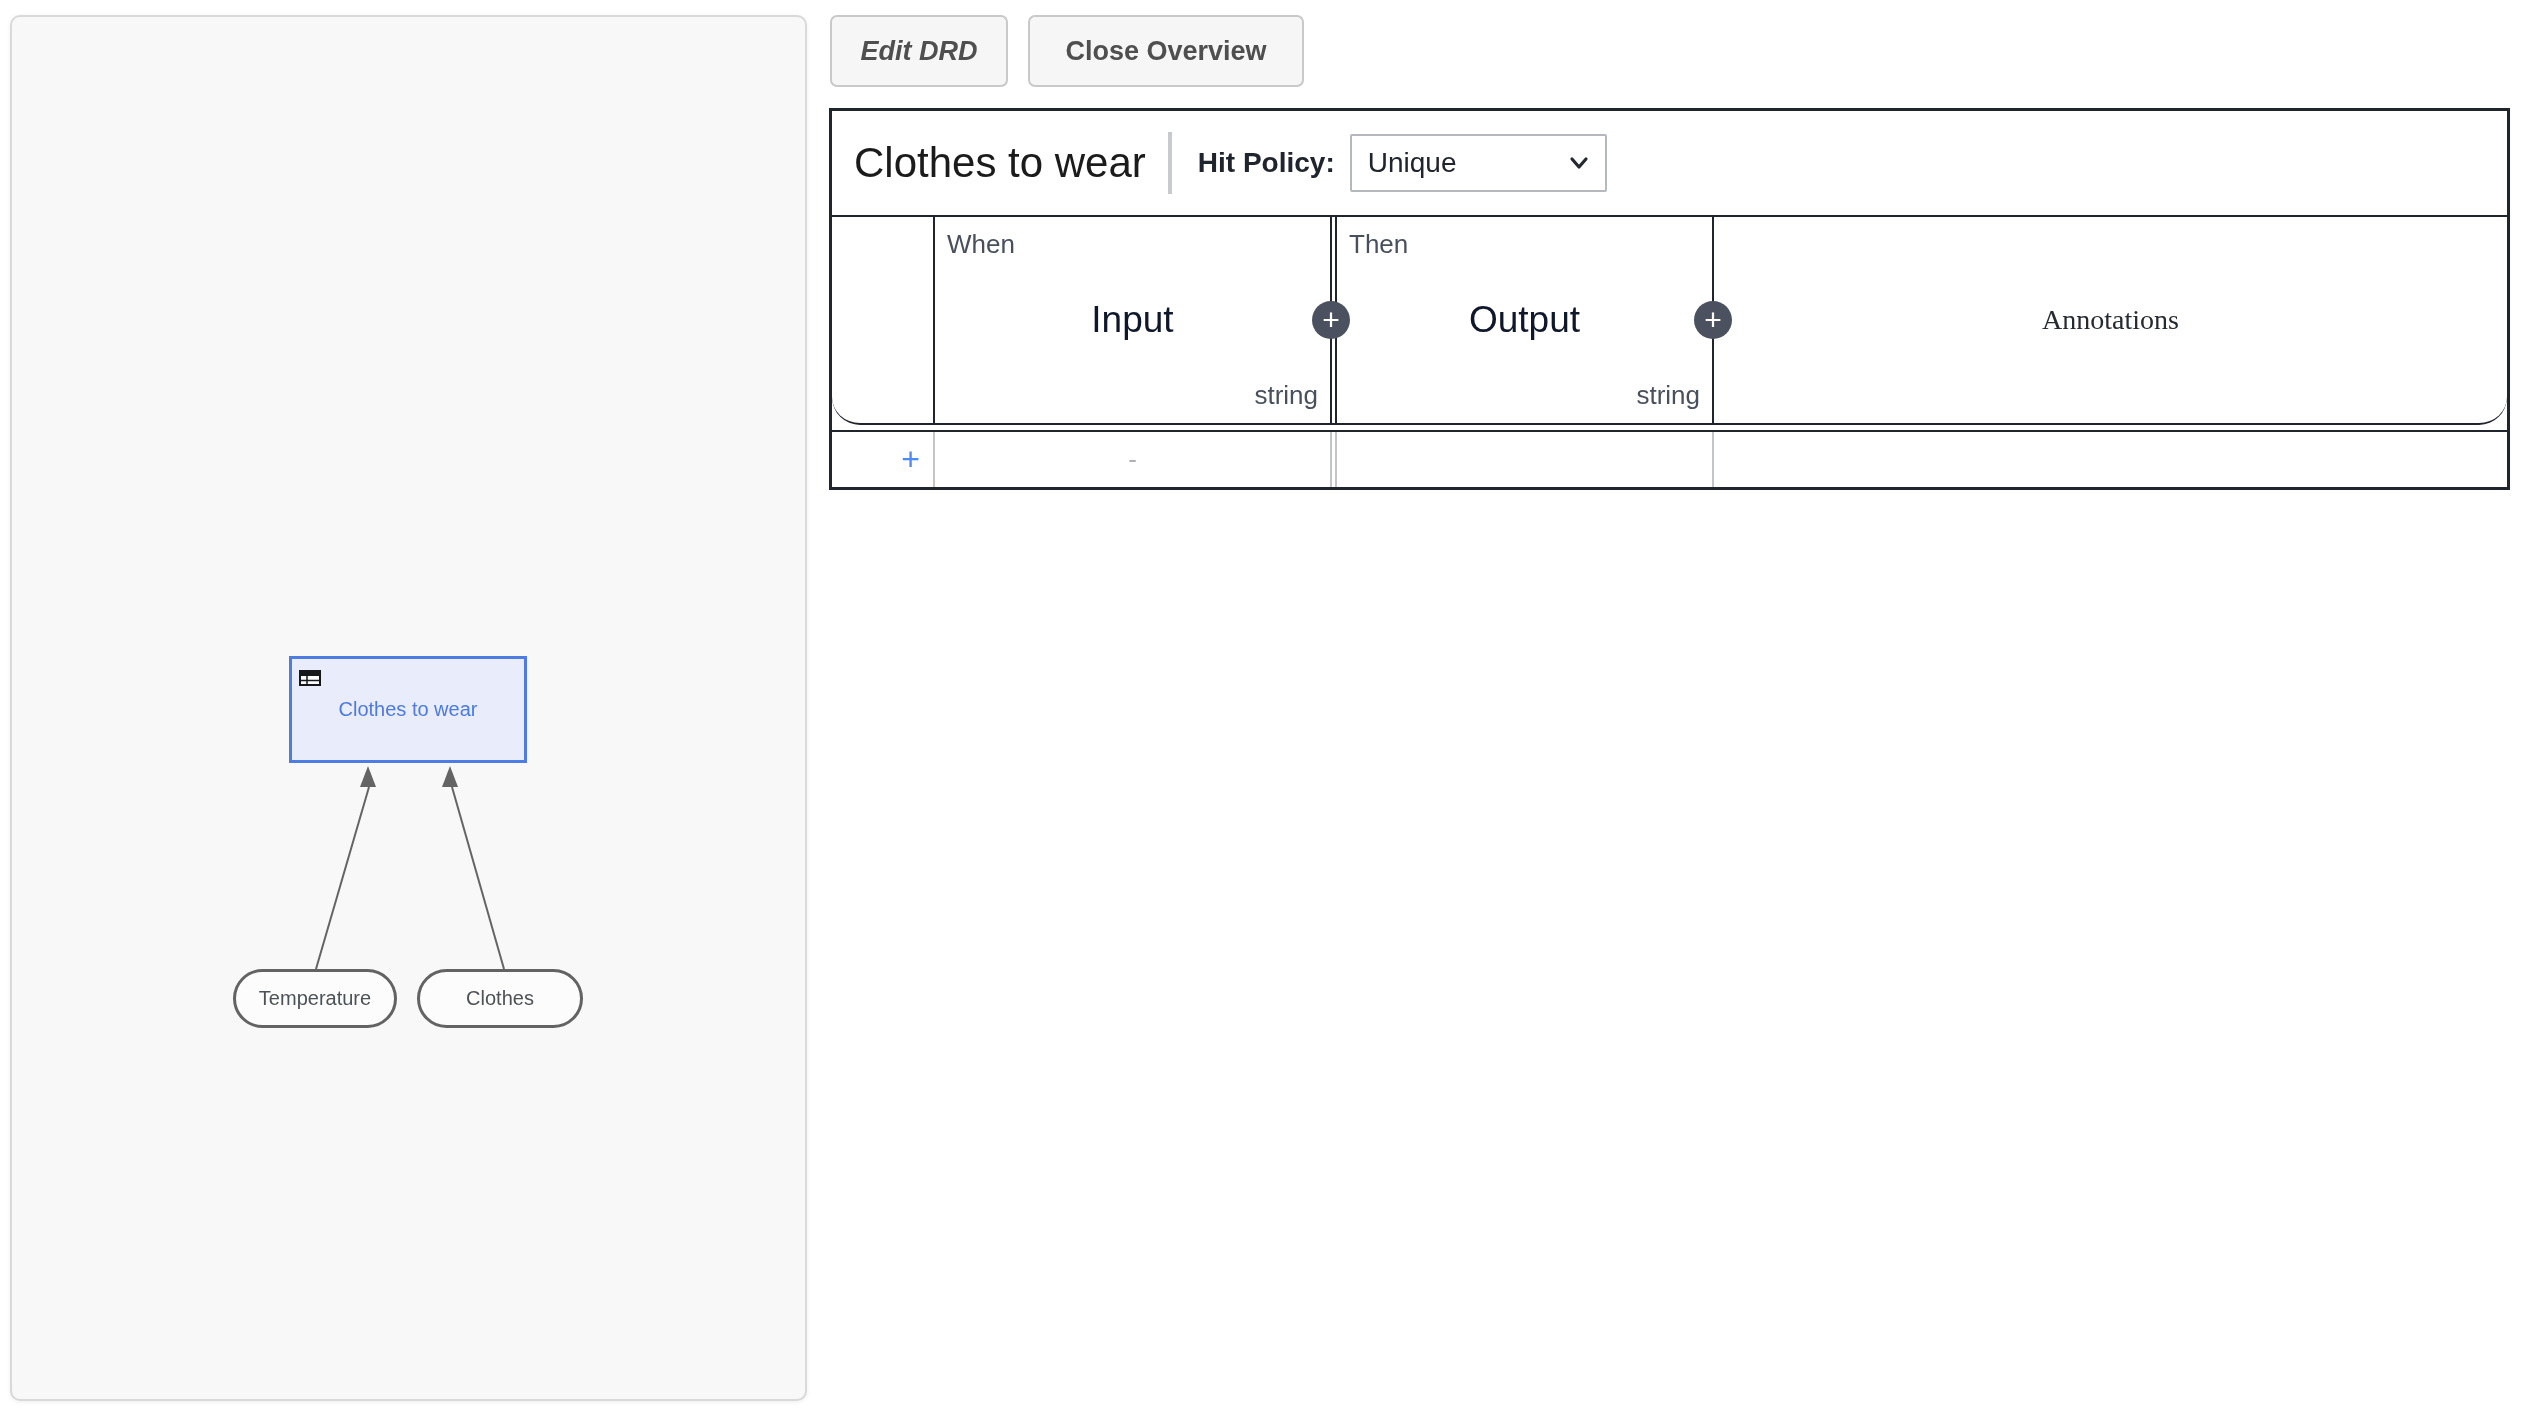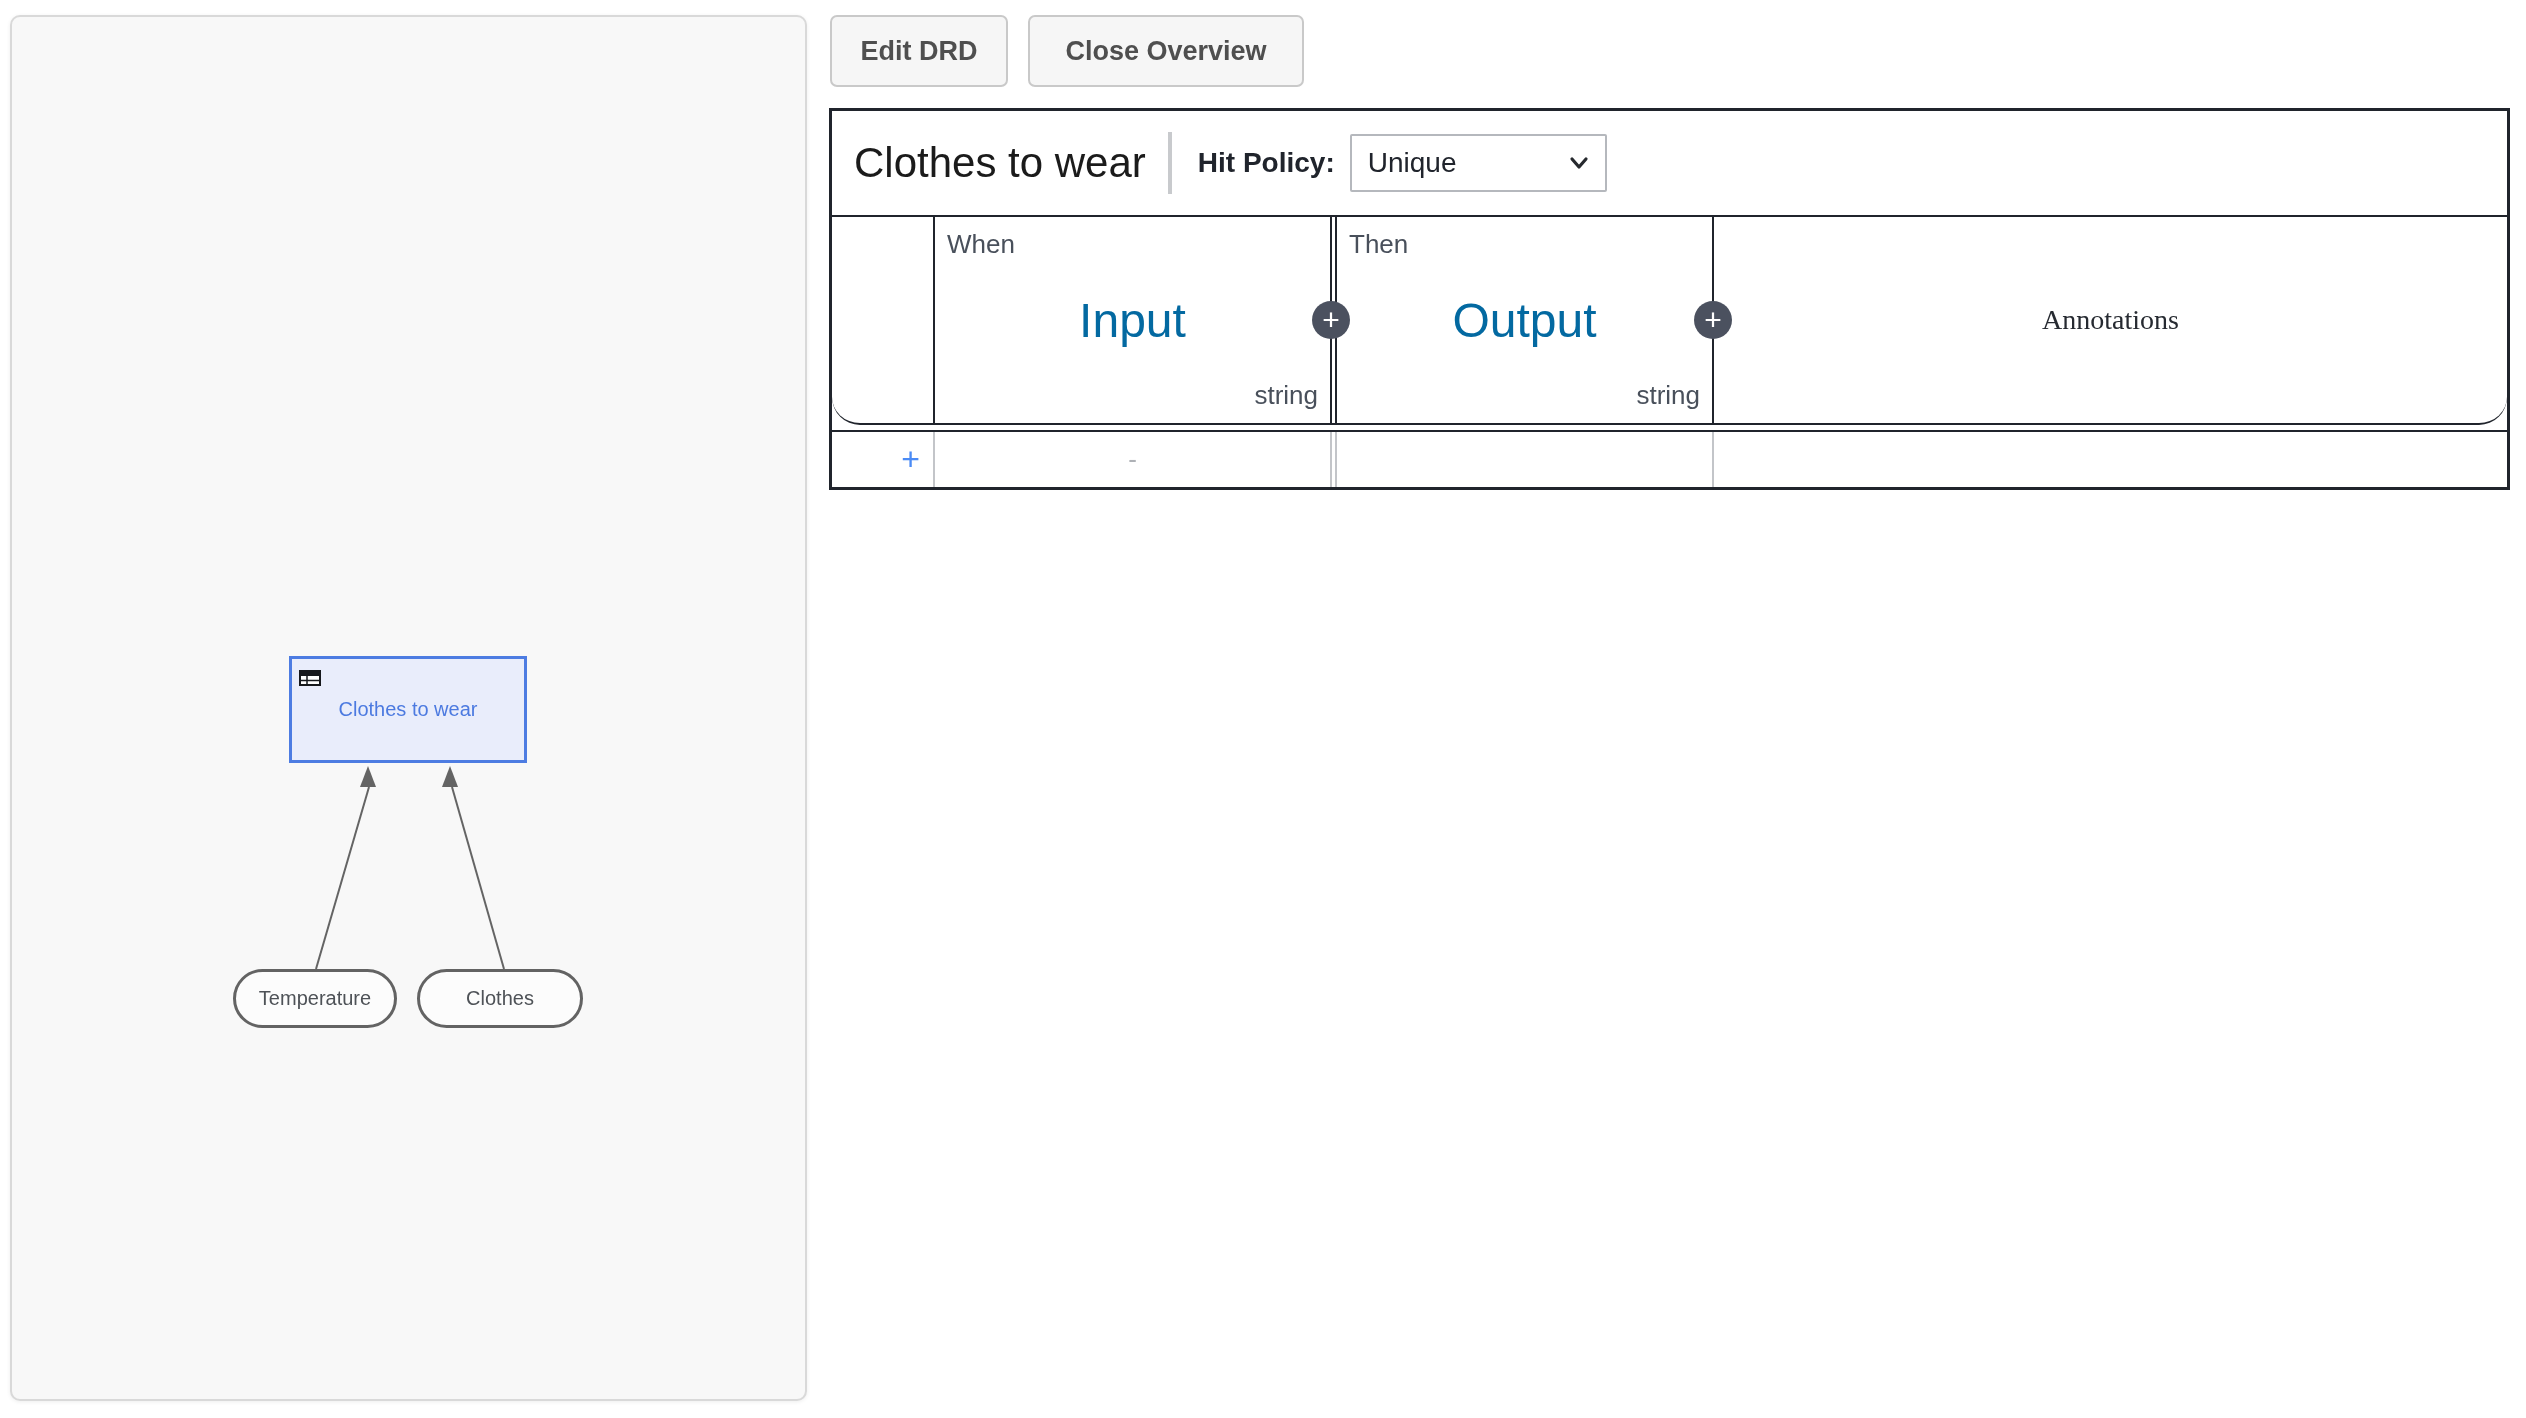--- a/index.html
+++ b/index.html
@@ -55,21 +55,21 @@
     height: 72px;
     background: #f6f6f6;
     border: 2px solid #c9c9c9;
     border-radius: 7px;
     color: #4f4f4f;
     font-family: "Liberation Sans", sans-serif;
     font-size: 27px; font-weight: bold;
     cursor: pointer;
     display: flex; align-items: center; justify-content: center;
   }
-  .btn-edit-drd { width: 178px; }
+  .btn-edit-drd { width: 178px; font-style: italic; }
   .btn-close-overview { width: 276px; }
 
   
   .dtable {
     position: absolute; left: 829px; top: 108px;
     width: 1681px;
     background: #ffffff;
     border: 3px solid #20242c;
   }
 
@@ -111,21 +111,21 @@
   .hcol { position: relative; }
   .hcol-rownum { width: 103px; border-right: 2px solid #20242c; }
   .hcol-input  { width: 397px; border-right: 2px solid #20242c;
                  display: flex; align-items: center; justify-content: center; }
   .hcol-output { width: 379px; margin-left: 3px;
                  border-left: 2px solid #20242c; border-right: 2px solid #20242c;
                  display: flex; align-items: center; justify-content: center; }
   .hcol-annotations { flex: 1; display: flex; align-items: center; justify-content: center;
                       font-size: 28px; color: #262a31; font-family: Liberation Serif, serif; }
   .clause-label { position: absolute; top: 12px; left: 12px; font-size: 26px; color: #49505b; }
-  .io-label { font-size: 48px; color: #0369a1; cursor: pointer; }
+  .io-label { font-size: 37px; color: #0f172a; cursor: pointer; }
   .type-label { position: absolute; bottom: 12px; right: 12px; font-size: 26px; color: #49505b; cursor: pointer; }
   .add-col-btn {
     position: absolute; right: -20px; top: 50%;
     transform: translateY(-50%);
     width: 38px; height: 38px; border-radius: 50%;
     background: #4b515f; border: none;
     color: #ffffff; font-size: 30px; line-height: 34px;
     display: flex; align-items: center; justify-content: center;
     cursor: pointer; z-index: 5;
     font-family: "Liberation Sans", sans-serif;

